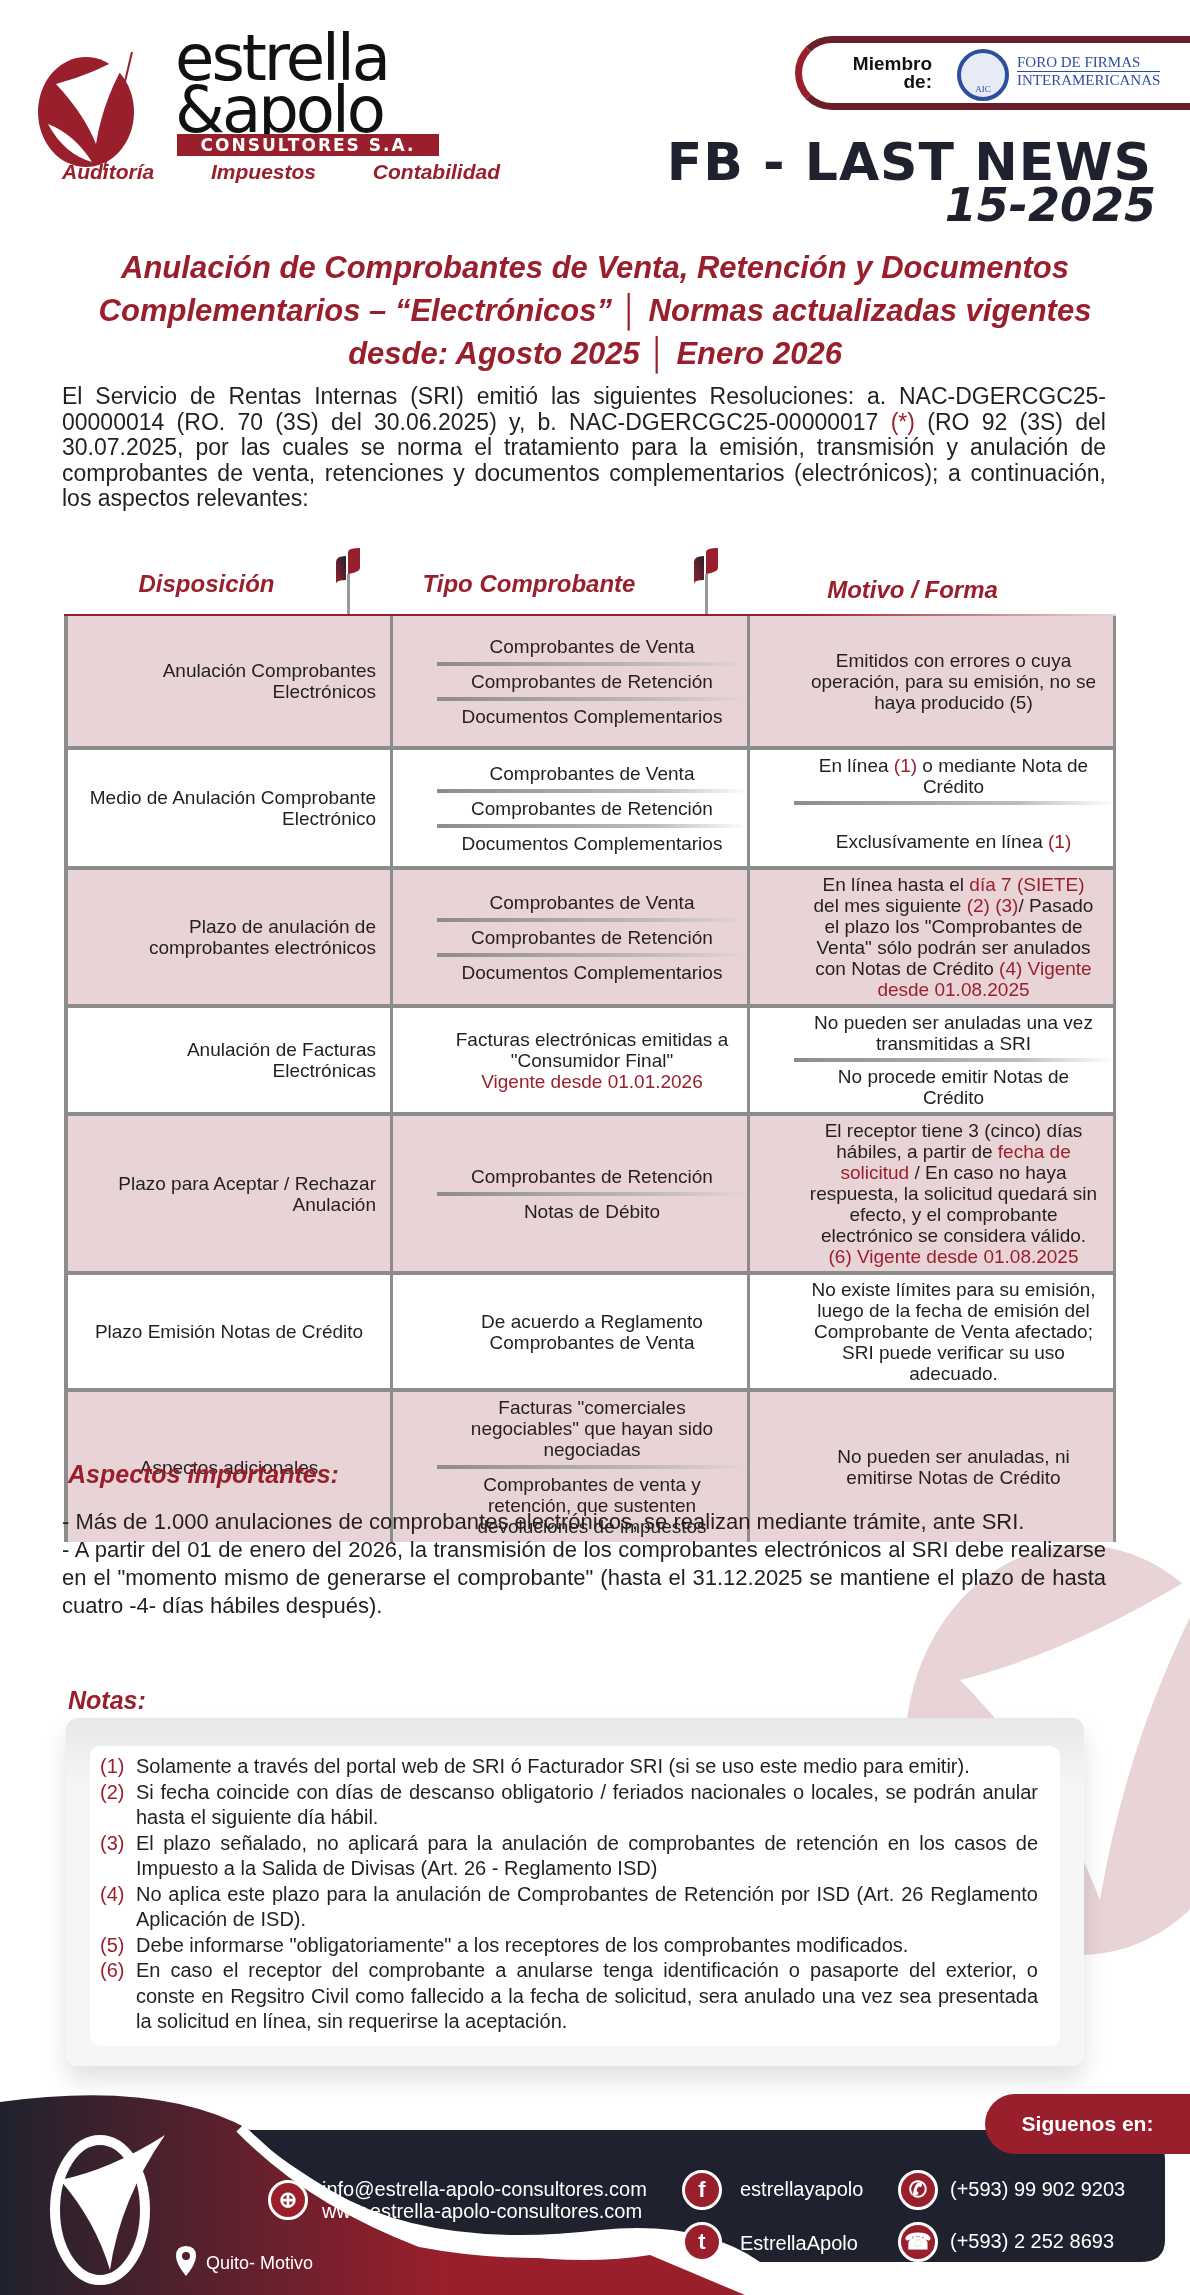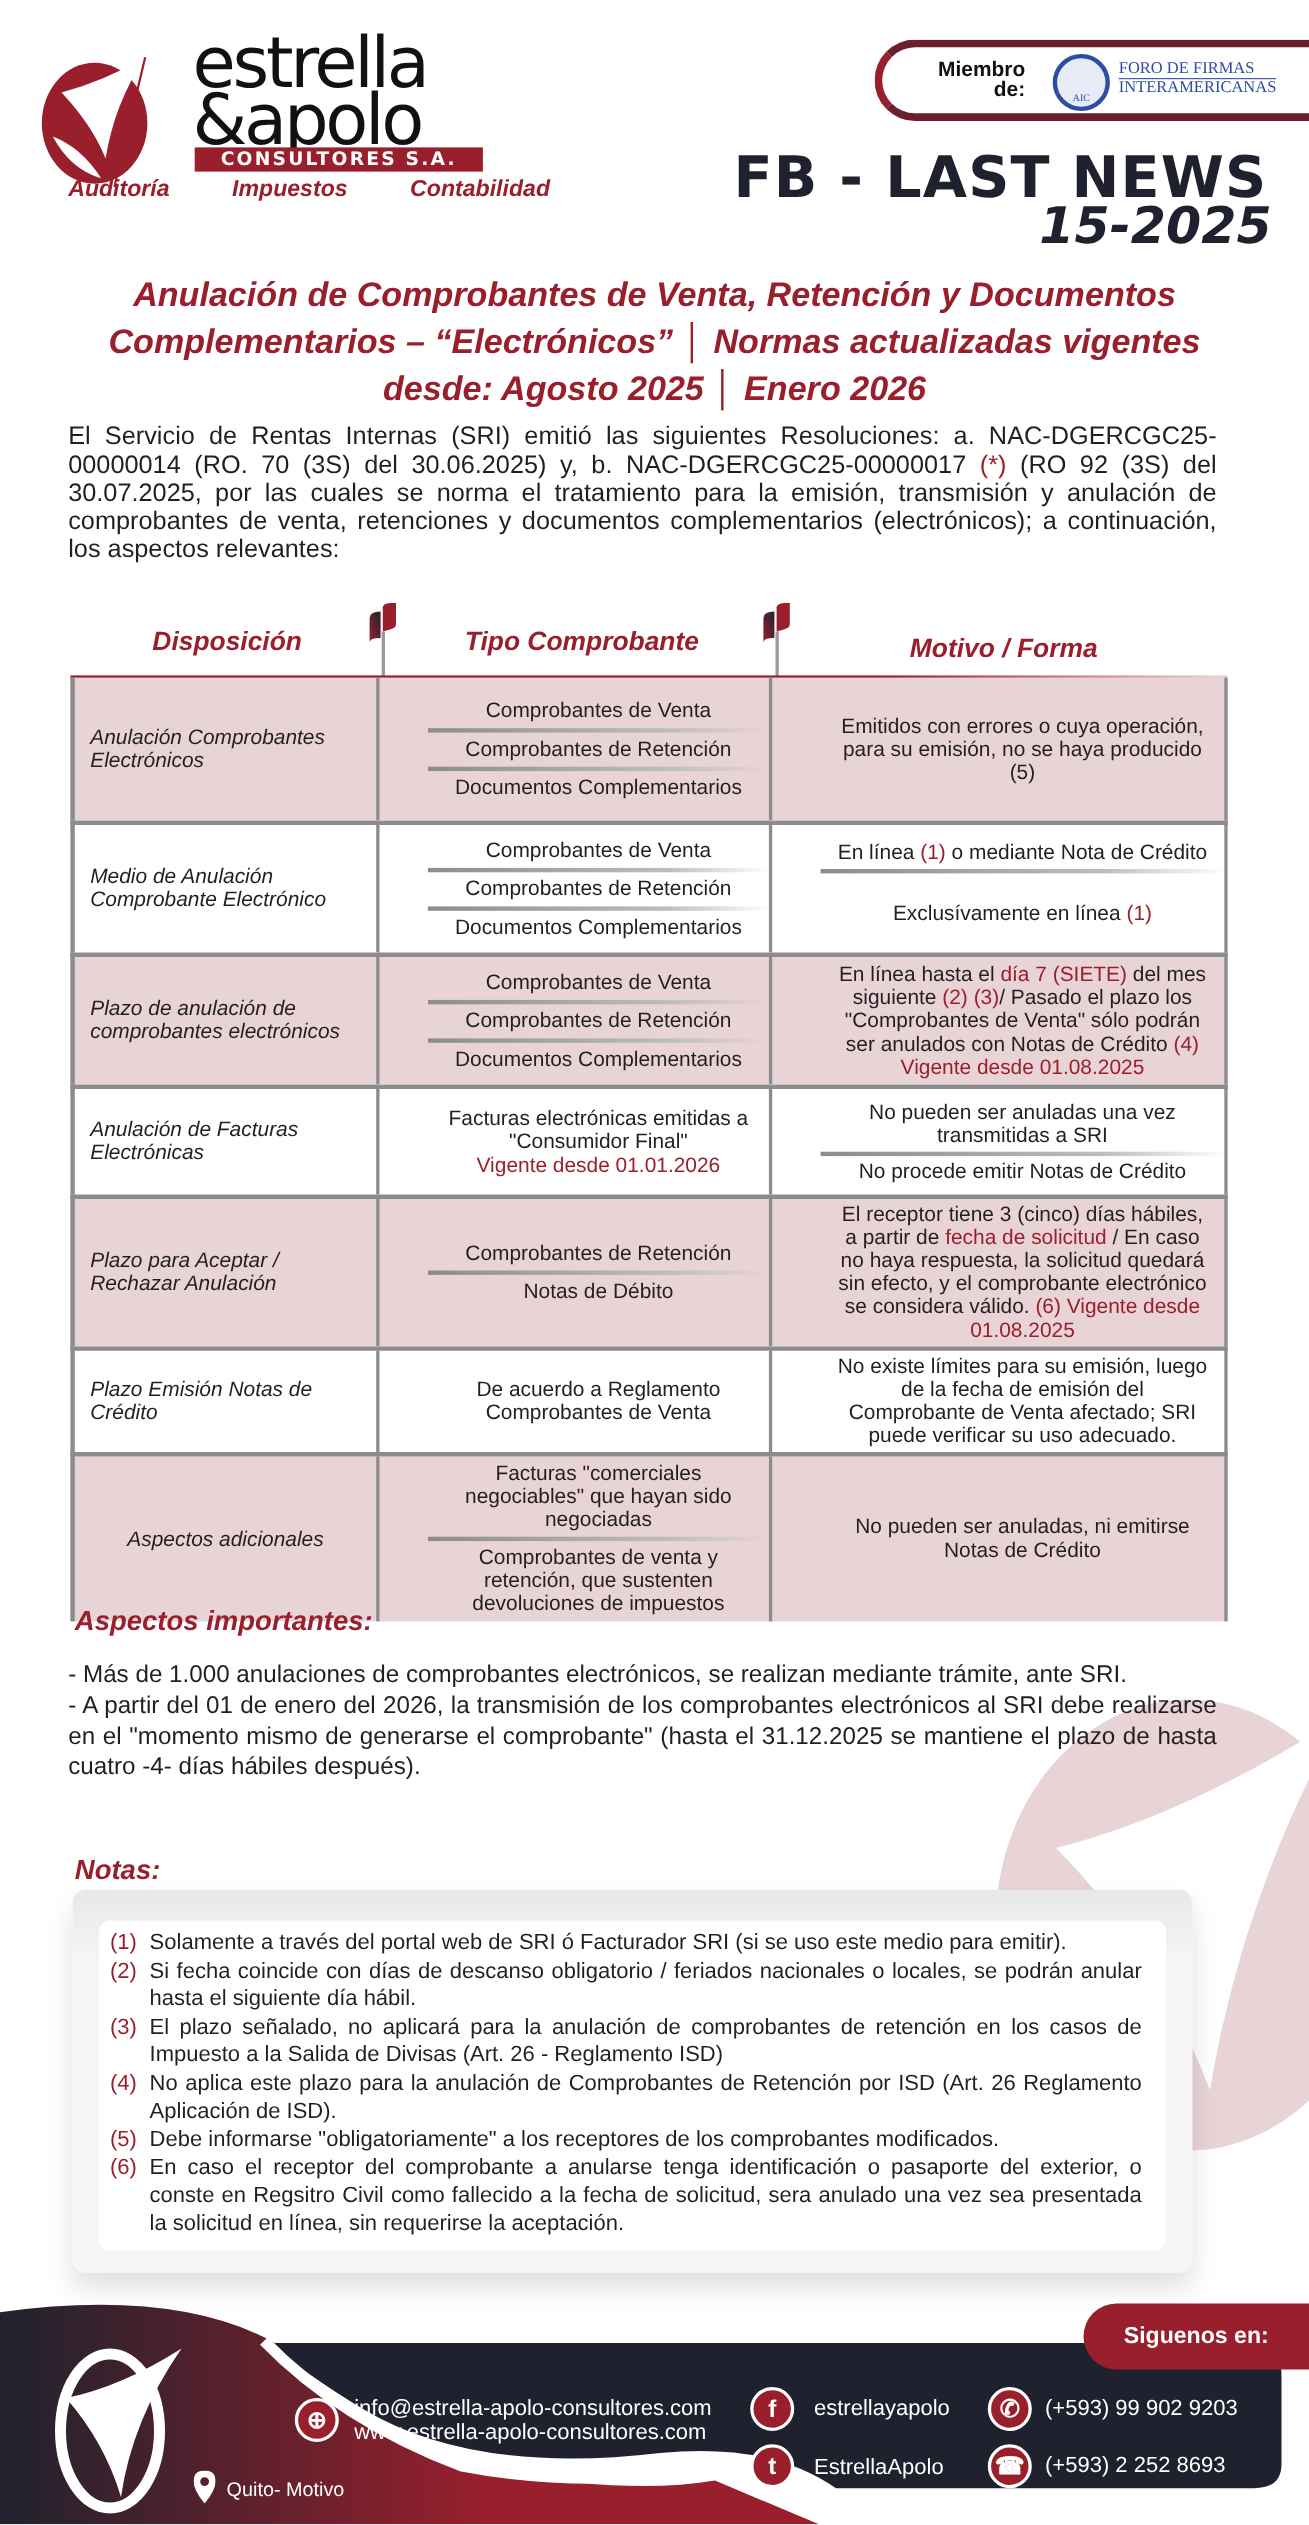--- a/index.html
+++ b/index.html
@@ -39,21 +39,21 @@
   .th { position: absolute; top: 20px; font-weight: bold; font-style: italic; font-size: 24px; color: #9a1f2c; text-align: center; }
   .th-1 { left: 0; width: 285px; top: 22px; }
   .th-2 { left: 285px; width: 360px; top: 22px; }
   .th-3 { left: 645px; width: 407px; top: 28px; }
   .head-line { position: absolute; top: 66px; left: 0; width: 1052px; height: 4px; background: linear-gradient(90deg,#9a1f2c 0%, #9a1f2c 70%, #e8d4d7 100%); }
   .rows { position: absolute; top: 68px; left: 0; width: 1052px; }
   .row { position: relative; display: flex; border-left: 4px solid #8c8c8c; border-right: 3px solid #8c8c8c; }
   .row.pink { background: #e8d4d7; }
   .row.white { background: #ffffff; }
   .row + .row { border-top: 4px solid #8c8c8c; }
-  .c1 { width: 277px; display: flex; align-items: center; justify-content: center; text-align: left; font-size: 19px; line-height: 21px; padding: 6px 14px; border-right: 3px solid #8c8c8c; font-style: italic; }
+  .c1 { width: 325px; display: flex; align-items: center; justify-content: center; text-align: right; font-size: 19px; line-height: 21px; padding: 6px 14px; border-right: 3px solid #8c8c8c; }
   .c2 { width: 357px; display: flex; flex-direction: column; justify-content: center; border-right: 3px solid #8c8c8c; }
   .c3 { flex: 1; display: flex; flex-direction: column; justify-content: center; }
   .sub { text-align: center; font-size: 19px; line-height: 21px; padding: 5px 10px; margin-left: 44px; }
   .sub + .sub { border-top: 4px solid; border-image: linear-gradient(90deg,#8c8c8c,#bdbdbd 70%,rgba(255,255,255,0)) 1; }
   .c3 .sub { padding: 4px 14px; }
 
   
   .bg-mark { position: absolute; left: 900px; top: 1540px; width: 320px; height: 420px; }
   .sec-title { position: absolute; left: 68px; font-weight: bold; font-style: italic; font-size: 25px; color: #9a1f2c; }
   .aspectos { position: absolute; left: 62px; top: 1508px; width: 1044px; font-size: 22px; line-height: 28px; text-align: justify; }

